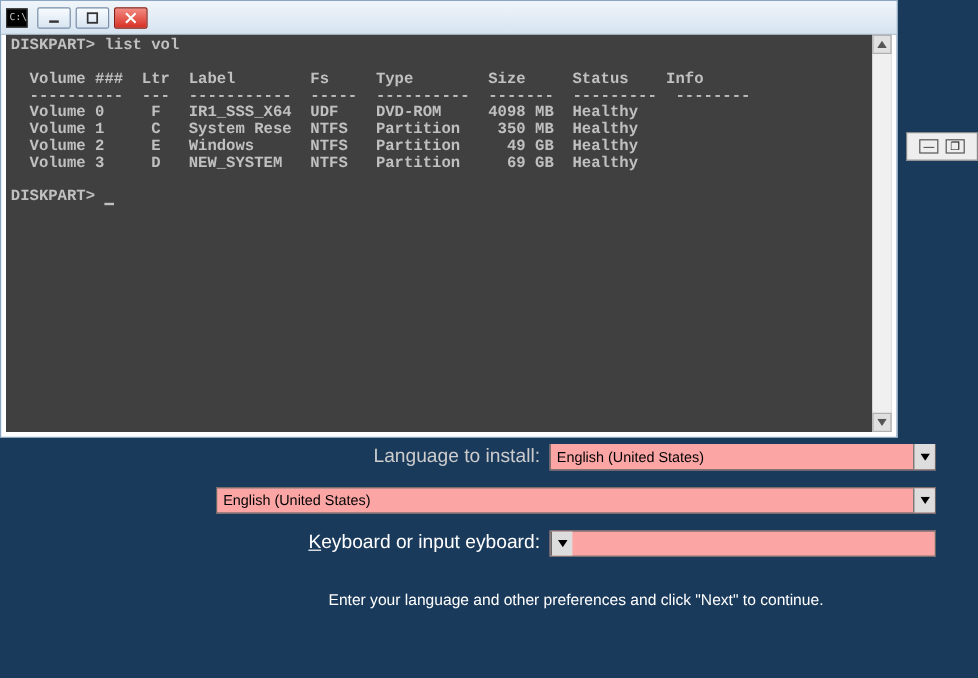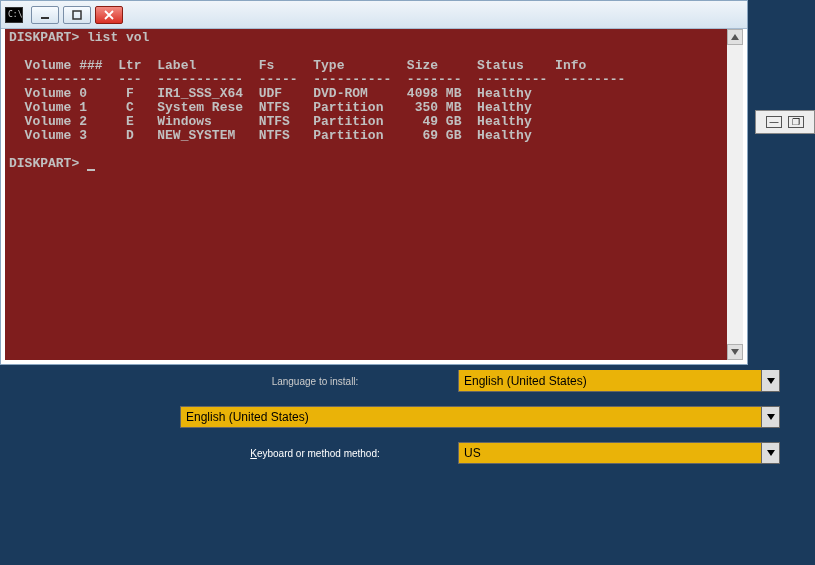--- a/index.html
+++ b/index.html
@@ -45,29 +45,29 @@
     font-size: 13px;
   }
   .setup-row {
     display: flex;
     align-items: center;
     margin-bottom: 14px;
     gap: 8px;
   }
   .setup-row label {
     flex: 0 0 270px;
-    text-align: center;
-    font-size: 10px;
+    text-align: right;
+    font-size: 16px;
   }
   .setup-row label u { text-decoration: underline; }
   .setup-row .combo {
     flex: 1;
     display: flex;
     align-items: center;
-    background: #eab308;
+    background: #fca5a5;
     color: #000;
     height: 22px;
     border: 1px solid #666;
   }
   .setup-row .combo .combo-text {
     flex: 1;
     padding: 0 5px;
     font-size: 12px;
     white-space: nowrap;
     overflow: hidden;
@@ -155,21 +155,21 @@
     color: #fff;
   }
   .cmd-titlebar .win-btn svg { display: block; }
 
   .cmd-client {
     position: absolute;
     top: 28px;
     left: 4px;
     right: 4px;
     bottom: 4px;
-    background: #7f1d1d;
+    background: #404040;
     color: #c0c0c0;
     font-family: "Courier New", monospace;
     font-size: 13px;
     font-weight: bold;
     line-height: 14px;
     padding: 2px 4px;
     white-space: pre;
     overflow: hidden;
   }
   .cmd-scrollbar {
@@ -229,31 +229,31 @@
       <div class="combo-text">English (United States)</div>
       <div class="combo-arrow">
         <svg width="8" height="6" viewBox="0 0 8 6">
             <path d="M0 0 L8 0 L4 6 Z" fill="#000"></path>
           </svg>
       </div>
     </div>
   </div>
 
   <div class="setup-row">
-    <label><u>K</u><span>eyboard or method method:</span></label>
+    <label><u>K</u><span>eyboard or input eyboard:</span></label>
     <div class="combo">
-      <div class="combo-text">US</div>
       <div class="combo-arrow">
         <svg width="8" height="6" viewBox="0 0 8 6">
             <path d="M0 0 L8 0 L4 6 Z" fill="#000"></path>
           </svg>
       </div>
     </div>
   </div>
 
+  <div class="setup-hint">Enter your language and other preferences and click "Next" to continue.</div>
 </div>
 
 <div class="cmd-window">
   <div class="cmd-titlebar">
     <div class="cmd-icon">C:\</div>
     <div class="win-buttons">
       <div class="win-btn">
         <svg width="10" height="10" viewBox="0 0 10 10">
             <rect x="1" y="7" width="8" height="2" fill="#333"></rect>
           </svg>

